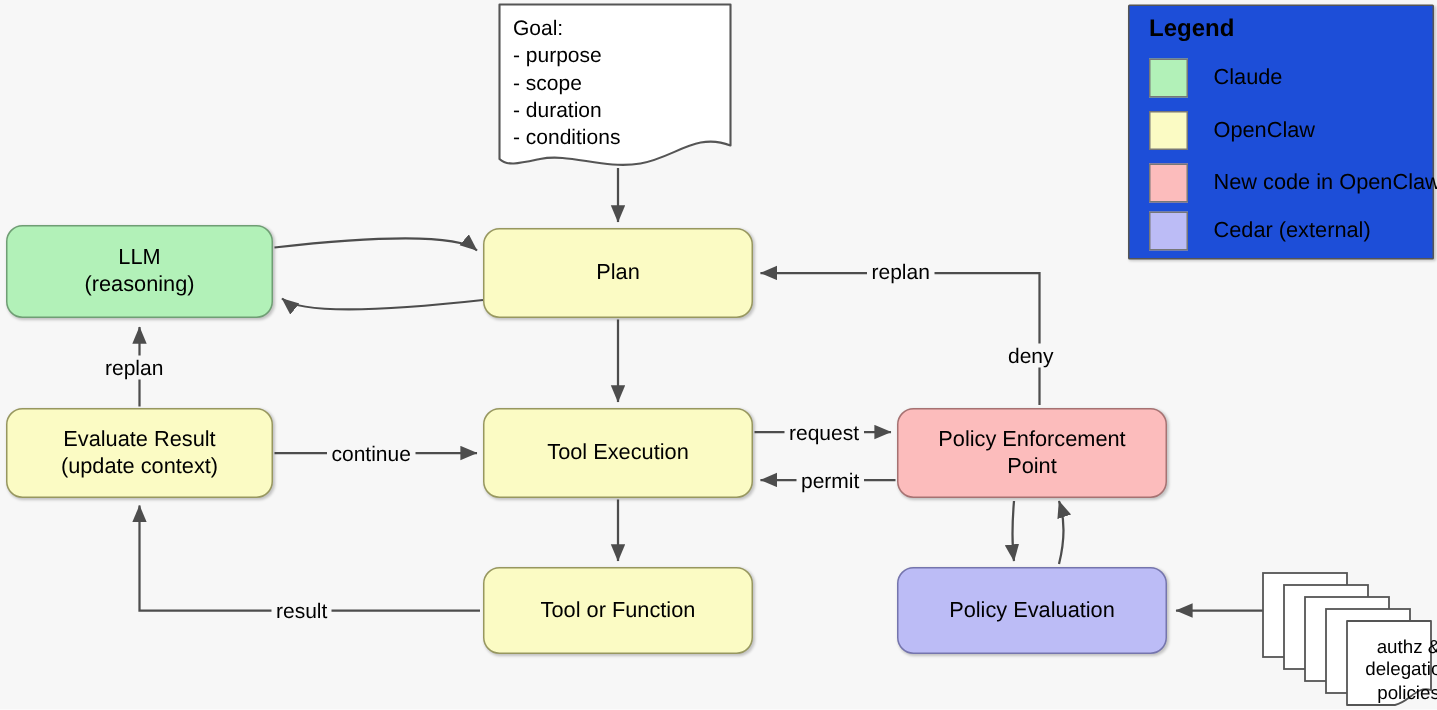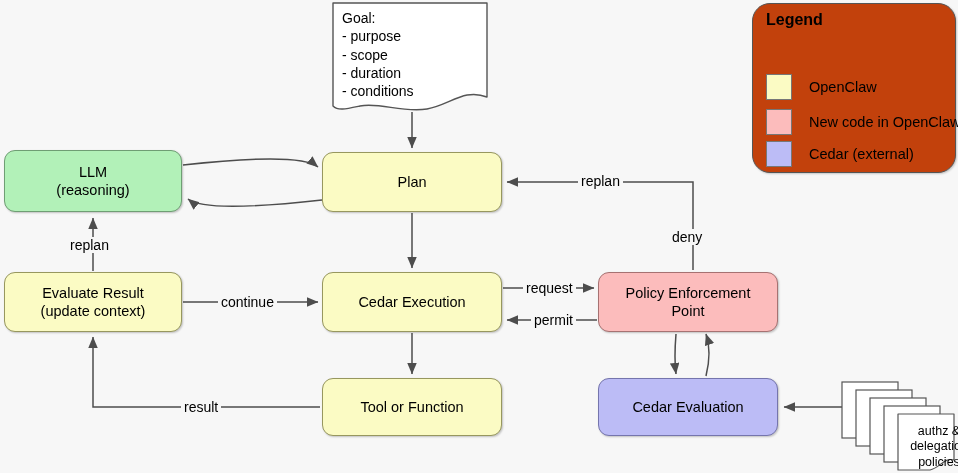--- a/index.html
+++ b/index.html
@@ -59,23 +59,23 @@
     white-space: pre;
     z-index: 2;
   }
   #goal-note svg { position: absolute; left:0; top:0; }
 
   
   #legend {
     position: absolute;
     left: 752px; top: 3px;
     width: 202px; height: 168px;
-    background: #c2410c;
+    background: #1d4ed8;
     border: 1.4px solid #555;
-    border-radius: 18px;
+    border-radius: 1px;
     box-shadow: 1px 1px 2px rgba(0,0,0,0.2);
     z-index: 4;
   }
   #legend .legend-title {
     position: absolute;
     left: 13px; top: 7px;
     font-size: 16px;
     font-weight: bold;
     color: #000;
   }
@@ -194,36 +194,36 @@
   </div>
 
   <div class="node yellow" style="left:4px; top:272px; width:178px; height:60px;">
     <span>
       <span class="lbl">Evaluate Result</span>
       <span class="lbl">(update context)</span>
     </span>
   </div>
 
   <div class="node yellow" style="left:322px; top:272px; width:180px; height:60px;">
-    <span class="lbl">Cedar Execution</span>
+    <span class="lbl">Tool Execution</span>
   </div>
 
   <div class="node pink" style="left:598px; top:272px; width:180px; height:60px;">
     <span>
       <span class="lbl">Policy Enforcement</span>
       <span class="lbl">Point</span>
     </span>
   </div>
 
   <div class="node yellow" style="left:322px; top:378px; width:180px; height:58px;">
     <span class="lbl">Tool or Function</span>
   </div>
 
   <div class="node purple" style="left:598px; top:378px; width:180px; height:58px;">
-    <span class="lbl">Cedar Evaluation</span>
+    <span class="lbl">Policy Evaluation</span>
   </div>
 
   <div class="elabel" style="left:67px; top:237px;">replan</div>
   <div class="elabel" style="left:578px; top:173px;">replan</div>
   <div class="elabel" style="left:669px; top:229px;">deny</div>
   <div class="elabel" style="left:218px; top:294px;">continue</div>
   <div class="elabel" style="left:523px; top:280px;">request</div>
   <div class="elabel" style="left:531px; top:312px;">permit</div>
   <div class="elabel" style="left:181px; top:399px;">result</div>
 
@@ -240,20 +240,24 @@
     <div class="stack-text">
       <div>authz &amp;</div>
       <div>delegation</div>
       <div>policies</div>
     </div>
   </div>
 
   <div id="legend">
     <div class="legend-title">Legend</div>
 
+    <div class="legend-row" style="top:35px;">
+      <span class="legend-swatch" style="background:#b2f1b8;"></span>
+      <span class="legend-label">Claude</span>
+    </div>
 
     <div class="legend-row" style="top:70px;">
       <span class="legend-swatch" style="background:#fbfbc4;"></span>
       <span class="legend-label">OpenClaw</span>
     </div>
 
     <div class="legend-row" style="top:105px;">
       <span class="legend-swatch" style="background:#fcbcbc;"></span>
       <span class="legend-label">New code in OpenClaw</span>
     </div>

